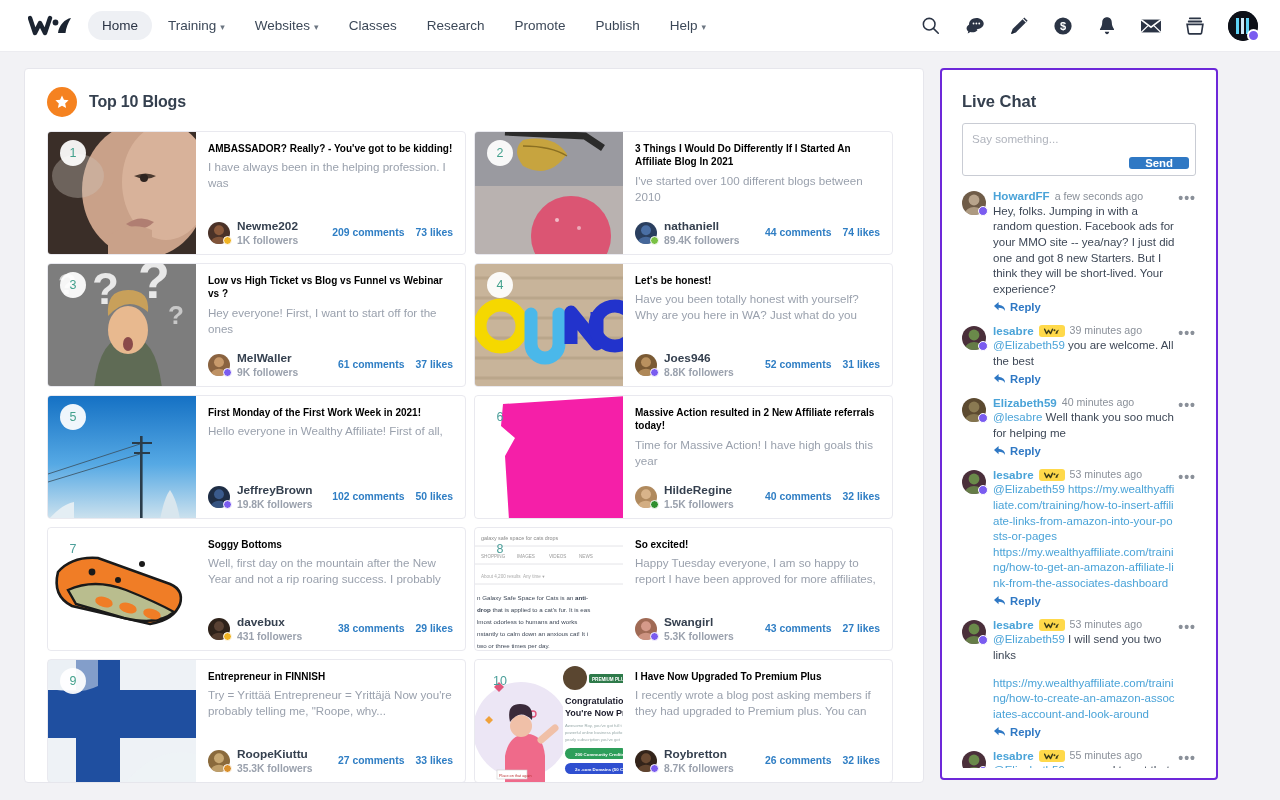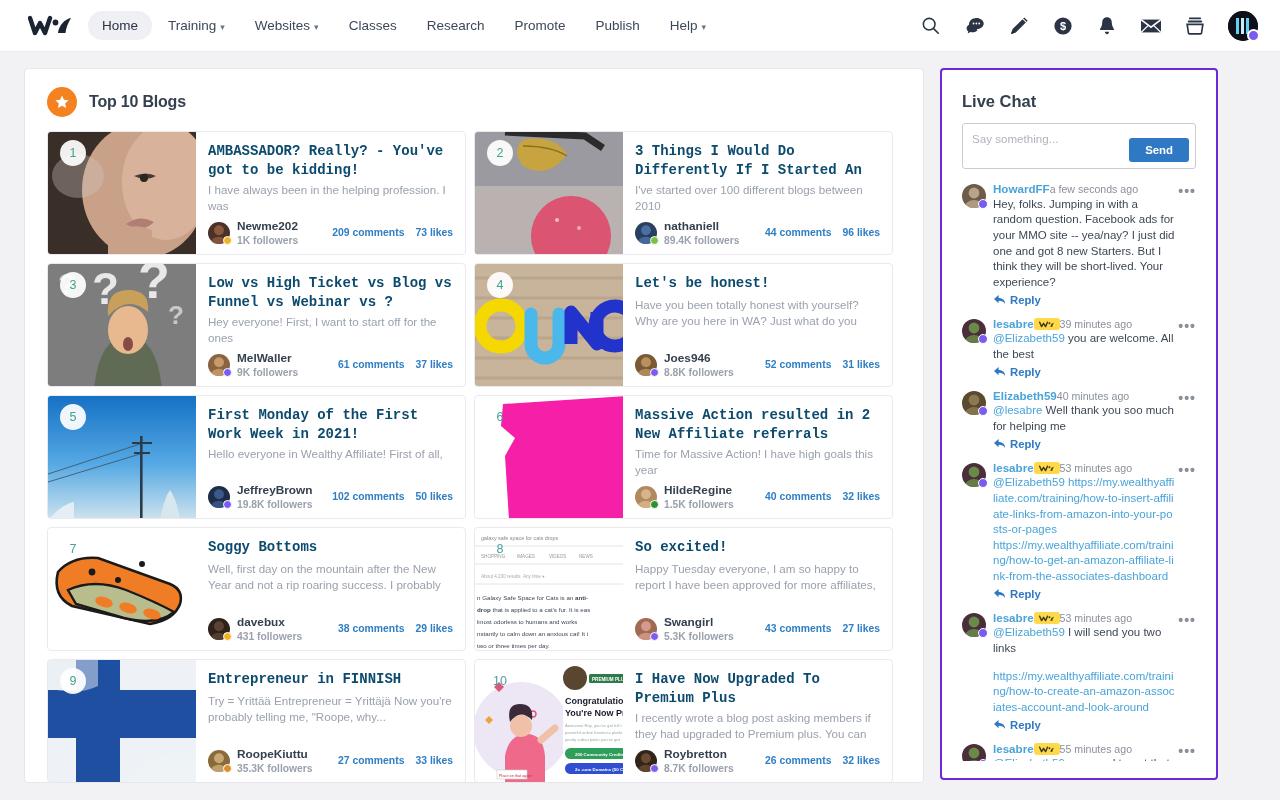--- a/index.html
+++ b/index.html
@@ -68,22 +68,22 @@
   .card-thumb { flex: 0 0 148px; position: relative; overflow: hidden; background: #ddd; }
   .rank {
     position: absolute; top: 8px; left: 12px; width: 26px; height: 26px;
     border-radius: 50%; background: rgba(255,255,255,.93); color: #43a18d;
     font-size: 12.5px; display: flex; align-items: center; justify-content: center;
     z-index: 3; font-weight: 400;
   }
   .rank.bare { background: transparent; color: #4b9f9a; box-shadow: none; }
   .card-body { flex: 1 1 auto; padding: 10px 12px 8px 12px; display: flex; flex-direction: column; min-width: 0; }
   .card-title {
-    font-size: 14px; font-weight: bold; color: #0c4a6e; line-height: 1.33;
-    max-height: 36px; overflow: hidden; font-family: Liberation Mono, monospace;
+    font-size: 10px; font-weight: bold; color: #000000; line-height: 1.33;
+    max-height: 36px; overflow: hidden;
   }
   .card-excerpt {
     font-size: 11.6px; color: #9aa1ad; line-height: 1.38; margin-top: 4px;
     max-height: 33px; overflow: hidden;
   }
   .card-foot { margin-top: auto; display: flex; align-items: center; gap: 7px; }
   .mini-av { position: relative; width: 22px; height: 22px; flex: 0 0 auto; }
   .mini-av .ph { width: 22px; height: 22px; border-radius: 50%; overflow: hidden; display:block; }
   .mini-badge {
     position: absolute; right: -2px; bottom: -1px; width: 9px; height: 9px;
@@ -94,34 +94,34 @@
   .who-foll { font-size: 10.3px; color: #9aa1ad; font-weight: bold; margin-top: 1px; }
   .stats { margin-left: auto; display: flex; gap: 11px; font-size: 10.4px; color: #2f7ec4; font-weight: bold; white-space: nowrap; padding-bottom: 2px; }
 
   
   .chat-col {
     flex: 0 0 278px; background: #fff; border: 2px solid #6d28d9; border-radius: 4px;
     margin-top: 16px; height: 712px; overflow: hidden; padding: 0 20px;
     position: relative;
   }
   .chat-title { font-size: 16.5px; font-weight: bold; color: #35404f; padding: 22px 0 12px 0; }
-  .chat-inputbox { border: 1px solid #c9ccd4; border-radius: 3px; height: 46px; position: relative; background: #fff; }
+  .chat-inputbox { border: 1px solid #c9ccd4; border-radius: 3px; height: 53px; position: relative; background: #fff; }
   .chat-ph { font-size: 11.6px; color: #b0b4bd; padding: 8px 9px; }
   .send-btn {
     position: absolute; right: 6px; bottom: 6px; background: #2f78c4; color: #fff;
-    font-size: 11.4px; font-weight: bold; padding: 6px 16px; border-radius: 3px; border: 0; cursor: pointer;
+    font-size: 11.4px; font-weight: bold; padding: 0 16px; border-radius: 3px; border: 0; cursor: pointer;
     font-family: "Liberation Sans", sans-serif;
   }
   .chat-list { margin-top: 14px; height: 578px; overflow: hidden; }
   .msg { display: flex; gap: 7px; margin-bottom: 11px; position: relative; }
   .msg-av { position: relative; width: 24px; height: 24px; flex: 0 0 auto; margin-top: 1px; }
   .msg-av .ph { width: 24px; height: 24px; border-radius: 50%; overflow: hidden; display: block; }
   .msg-av .mini-badge { width: 10px; height: 10px; }
   .msg-main { flex: 1 1 auto; min-width: 0; padding-right: 20px; }
-  .msg-head { display: flex; align-items: flex-end; flex-wrap: wrap; line-height: 1.1; }
+  .msg-head { display: flex; align-items: center; gap: 5px; flex-wrap: wrap; line-height: 1.1; }
   .msg-user { font-size: 11.6px; font-weight: bold; color: #4aa3d8; cursor: pointer; }
   .wa-badge {
     background: #ffd94a; border-radius: 3px; padding: 1px 4px 0 4px; height: 12px;
     display: inline-flex; align-items: center; justify-content: center;
   }
   .msg-time { font-size: 10.6px; color: #8a9099; }
   .msg-text { font-size: 11.5px; color: #3d4756; line-height: 1.36; margin-top: 1px; word-break: break-word; }
   .mention { color: #4aa3d8; font-weight: normal; }
   .msg-link { color: #4aa3d8; display: block; word-break: break-all; margin-top: 0; }
   .msg-link.inline { display: inline; margin-top: 0; }
@@ -312,21 +312,21 @@
     <path d="M1 24 q4 -8 11 -8 q7 0 11 8z" fill="#4a6fa5" opacity=".85"></path>
                   </svg></span>
           <span class="mini-badge" style="background:#7ac143"></span>
         </div>
         <div class="who">
           <div class="who-name">nathaniell</div>
           <div class="who-foll">89.4K followers</div>
         </div>
         <div class="stats">
           <span>44 comments</span>
-          <span>96 likes</span>
+          <span>74 likes</span>
         </div>
       </div>
     </div>
         </div>
         <div class="card">
     <div class="card-thumb">
       <svg viewBox="0 0 148 124" width="148" height="124" preserveAspectRatio="none">
       <rect width="148" height="124" fill="#7d7d7d"></rect>
       <text x="44" y="40" font-size="44" font-weight="bold" fill="#e8e8e8" font-family="Liberation Sans">?</text>
       <text x="90" y="34" font-size="52" font-weight="bold" fill="#e8e8e8" font-family="Liberation Sans">?</text>

